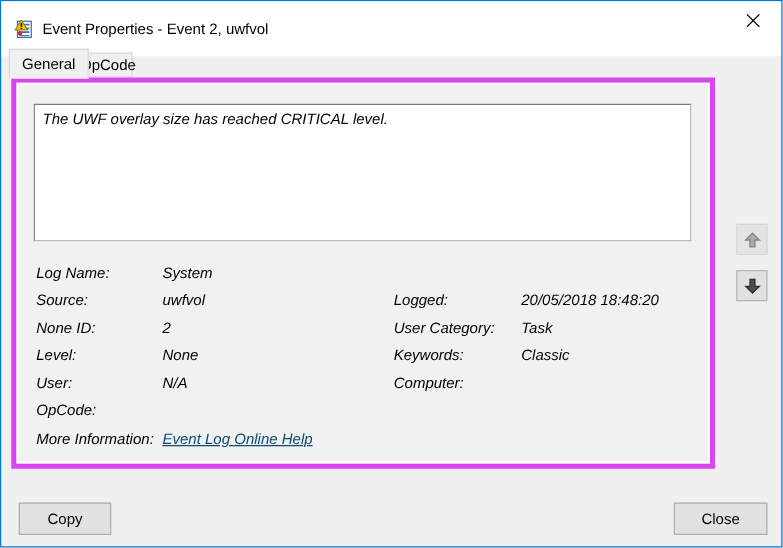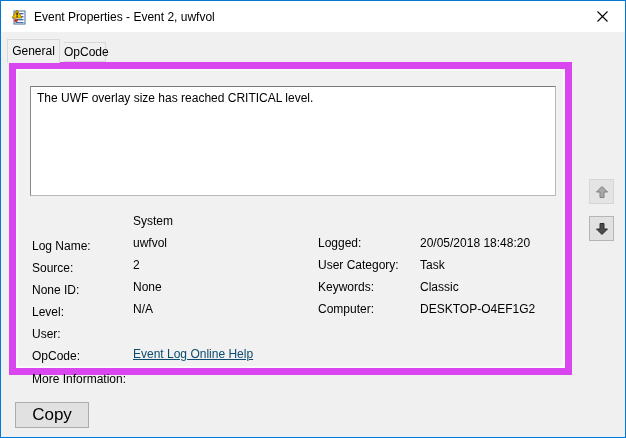--- a/index.html
+++ b/index.html
@@ -4,71 +4,71 @@
 <style>
   * { margin:0; padding:0; box-sizing:border-box; }
   html,body { width:626px; height:438px; font-family:"Liberation Sans", sans-serif; }
   .window {
     position:relative; width:626px; height:438px;
     background:#f0f0f0; border:1px solid #0078d7;
     font-size:12px; color:#000; overflow:hidden;
   }
   
   .titlebar {
-    position:absolute; left:0; top:0; right:0; height:31px;
+    position:absolute; left:0; top:0; right:0; height:44px;
     background:#ffffff; display:flex; align-items:center;
   }
   .titlebar .app-icon { margin-left:10px; width:16px; height:16px; flex:0 0 auto; }
   .titlebar .title-text { margin-left:7px; font-size:12px; color:#000; white-space:nowrap; }
   .close-btn {
     position:absolute; right:0; top:0; width:45px; height:31px;
     display:flex; align-items:center; justify-content:center; cursor:default;
   }
   
   .tab {
     position:absolute; background:#f0f0f0; border:1px solid #d9d9d9;
     text-align:center; line-height:20px; z-index:2;
   }
-  .tab.active { left:6px; top:38px; width:53px; height:24px; border-bottom:none; line-height:22px; z-index:3; }
+  .tab.active { left:6px; top:38px; width:64px; height:24px; border-bottom:none; line-height:22px; z-index:3; }
   .tab.inactive { left:63px; top:41px; width:42px; height:20px; line-height:19px; border-left:none; background:#f0f0f0; z-index:1; }
   
   .tab-page {
     position:absolute; left:8px; top:61px; width:563px; height:313px;
-    background:#f1f1f1; border:7px solid #d946ef;
-    box-shadow: inset 0 0 0 2px #fafafa; z-index:1;
+    background:#f1f1f1; border:4px solid #d946ef;
+    box-shadow: inset 0 0 0 2px #fafafa; z-index:1;font-style:italic;
   }
   .message-box {
     position:absolute; left:14px; top:17px; width:526px; height:110px;
     background:#ffffff;
     border:1px solid #b9b9b9; border-top-color:#7a7a7a; border-left-color:#898989;
     padding:4px 6px; font-size:12px; color:#000; overflow:hidden;
   }
   .fields { position:absolute; left:16px; top:142px; width:540px; }
   .field-row { position:relative; height:22px; }
   .field-row span { position:absolute; top:3px; white-space:nowrap; font-size:12px; }
-  .l-label { left:0;margin-top:25px; }
+  .l-label { left:0; }
   .l-value { left:101px;text-align:right; }
   .r-label { left:286px; }
   .r-value { left:388px; }
   .more-row { position:relative; height:22px; margin-top:1px; }
   .more-row span { position:absolute; top:3px; white-space:nowrap; font-size:12px; }
   a.help-link { color:#0c4a6e; text-decoration:underline; cursor:pointer; }
   
   .nav-btn {
     position:absolute; width:25px; height:25px; left:588px;
     background:#e4e4e4; border:1px solid #c9c9c9;
     display:flex; align-items:center; justify-content:center; cursor:default;
   }
   .nav-btn.up { top:178px; border-color:#d6d6d6; }
   .nav-btn.down { top:215px; background:#e1e1e1; border-color:#b5b5b5; }
   
   .btn {
     position:absolute; top:401px; height:26px;
     background:#e1e1e1; border:1px solid #adadad;
-    font-size:17px; font-family:"Liberation Sans", sans-serif;
+    font-size:12px; font-family:"Liberation Sans", sans-serif;
     text-align:center; line-height:24px; cursor:default;
   }
   .btn.copy { left:14px; width:74px; }
   .btn.close { left:538px; width:75px; }
 </style>
 </head>
 <body>
 
 <div class="window">
 
@@ -122,21 +122,20 @@
       <div class="field-row">
         <span class="l-label">Level:</span>
         <span class="l-value">None</span>
         <span class="r-label">Keywords:</span>
         <span class="r-value">Classic</span>
       </div>
       <div class="field-row">
         <span class="l-label">User:</span>
         <span class="l-value">N/A</span>
         <span class="r-label">Computer:</span>
-        <span class="r-value">DESKTOP-O4EF1G2</span>
       </div>
       <div class="field-row">
         <span class="l-label">OpCode:</span>
         <span class="l-value"></span>
       </div>
       <div class="more-row">
         <span class="l-label">More Information:</span>
         <span class="l-value"><a class="help-link">Event Log Online Help</a></span>
       </div>
     </div>
@@ -147,14 +146,15 @@
       <polygon points="7,1.5 12.5,7 9,7 9,12.5 5,12.5 5,7 1.5,7" fill="#a9a9a9" stroke="#7e7e7e" stroke-width="1"></polygon>
     </svg>
   </div>
   <div class="nav-btn down">
     <svg width="14" height="14" viewBox="0 0 14 14">
       <polygon points="7,12.5 1.5,7 5,7 5,1.5 9,1.5 9,7 12.5,7" fill="#4d4d4d" stroke="#2e2e2e" stroke-width="1"></polygon>
     </svg>
   </div>
 
   <div class="btn copy">Copy</div>
+  <div class="btn close">Close</div>
 
 </div>
 
 </body></html>

